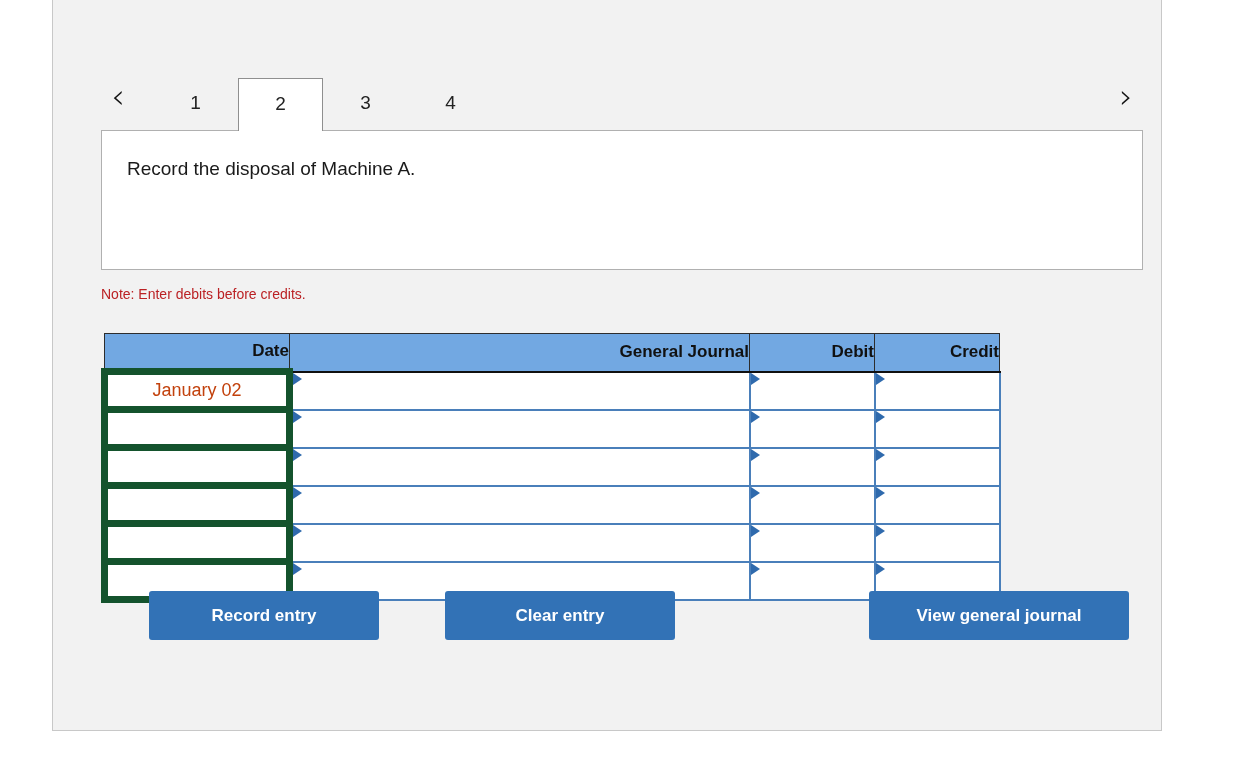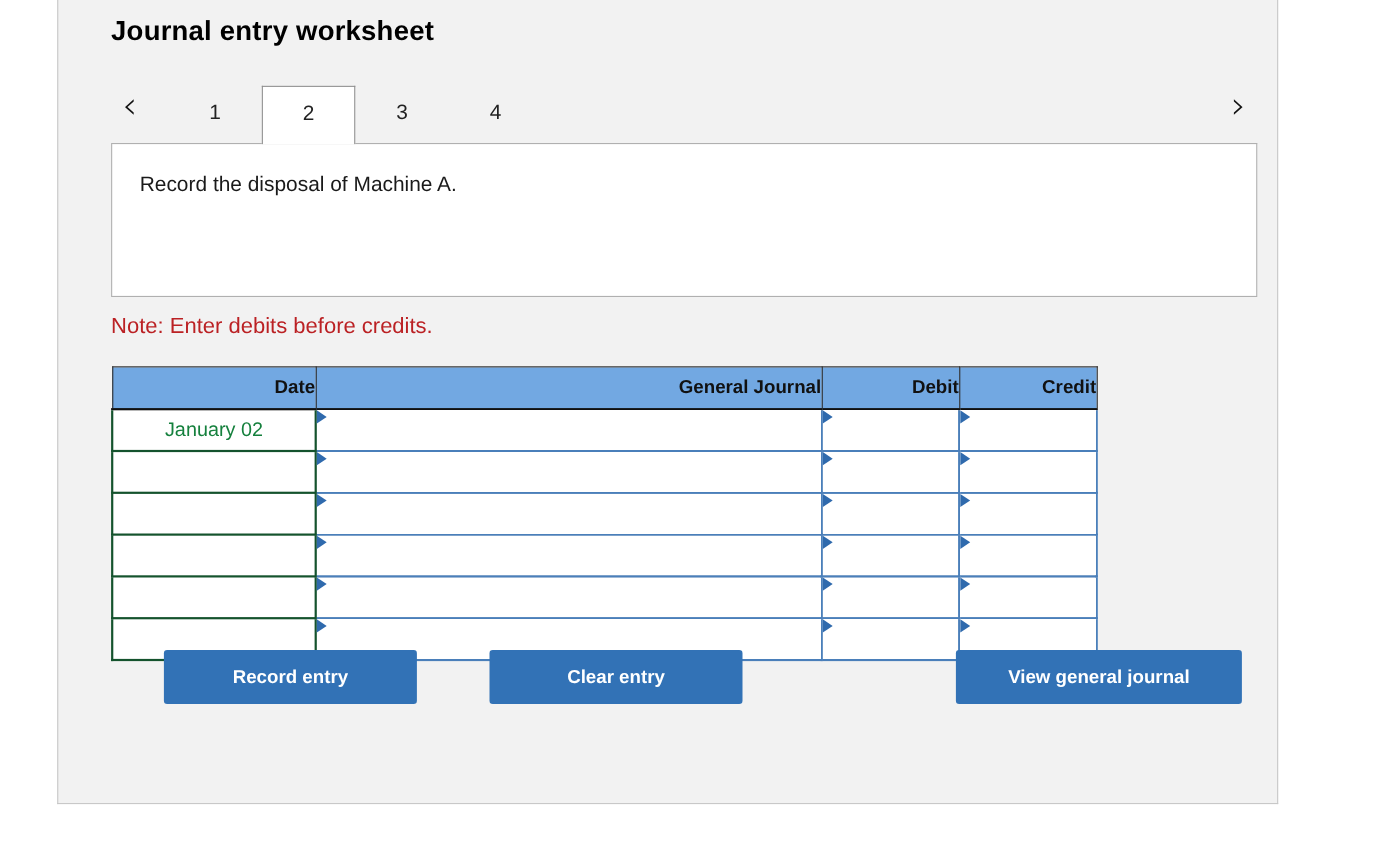--- a/index.html
+++ b/index.html
@@ -96,21 +96,21 @@
     position: absolute;
     left: 25px; top: 27px;
     font-size: 19px;
     color: #1a1a1a;
   }
 
   
   .note {
     position: absolute;
     left: 48px; top: 294px;
-    font-size: 20px;
+    font-size: 14px;
     color: #bb2124;
   }
 
   
   .jtable {
     position: absolute;
     left: 48px; top: 341px;
     border-collapse: collapse;
     table-layout: fixed;
   }
@@ -127,24 +127,24 @@
   }
   .jtable td { padding: 0; height: 38px; }
 
   .col-date { width: 185px; }
   .col-gj   { width: 460px; margin-top: 28px; }
   .col-deb  { width: 125px; }
   .col-cred { width: 125px; }
 
   .cell-date {
     background: #ffffff;
-    border: 2px solid #14532d;
+    border: 7px solid #14532d;
     text-align: center;
     font-size: 18px;
-    color: #15803d;
+    color: #c2410c;
   }
   .cell-input {
     position: relative;
     background: #ffffff;
     border: 2px solid #4a7fba;
     border-top: 1px solid #4a7fba;
   }
   .cell-input .marker {
     position: absolute;
     left: 0px; top: 0px;
@@ -175,21 +175,20 @@
   .btn-clear  { left: 344px; top: 599px; width: 230px; }
   .btn-view   { left: 768px; top: 599px; width: 260px; }
 </style>
 </head>
 <body>
 
 <div id="root">
 
   <div class="panel">
 
-    <div class="worksheet-title">Journal entry worksheet</div>
 
     <div class="tabstrip">
       <div class="tab-underline"></div>
       <div class="nav-chevron nav-prev">‹</div>
       <div class="nav-chevron nav-next">›</div>
       <div id="tabs-host">
           <div class="tab" style="left: 52px;">1</div>
           <div class="tab active" style="left: 137px;">2</div>
           <div class="tab" style="left: 222px;">3</div>
           <div class="tab" style="left: 307px;">4</div>

